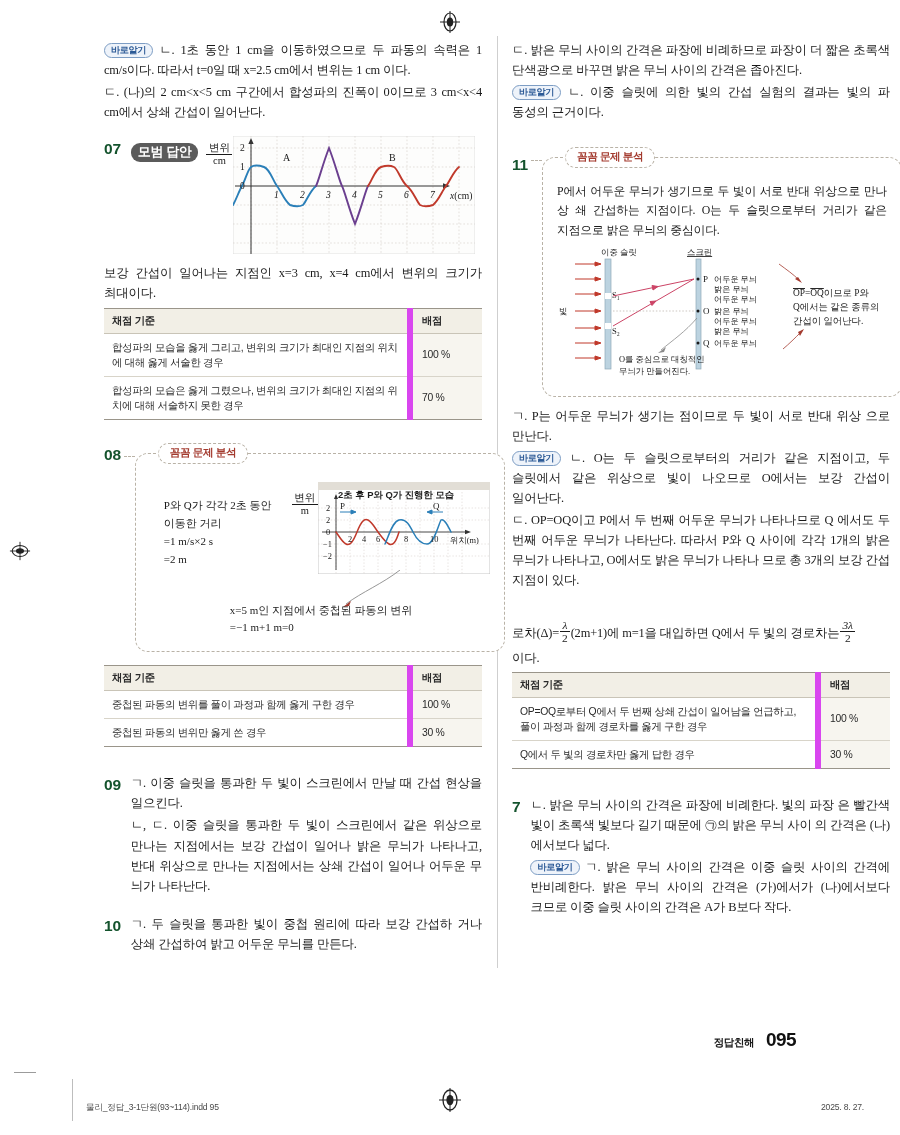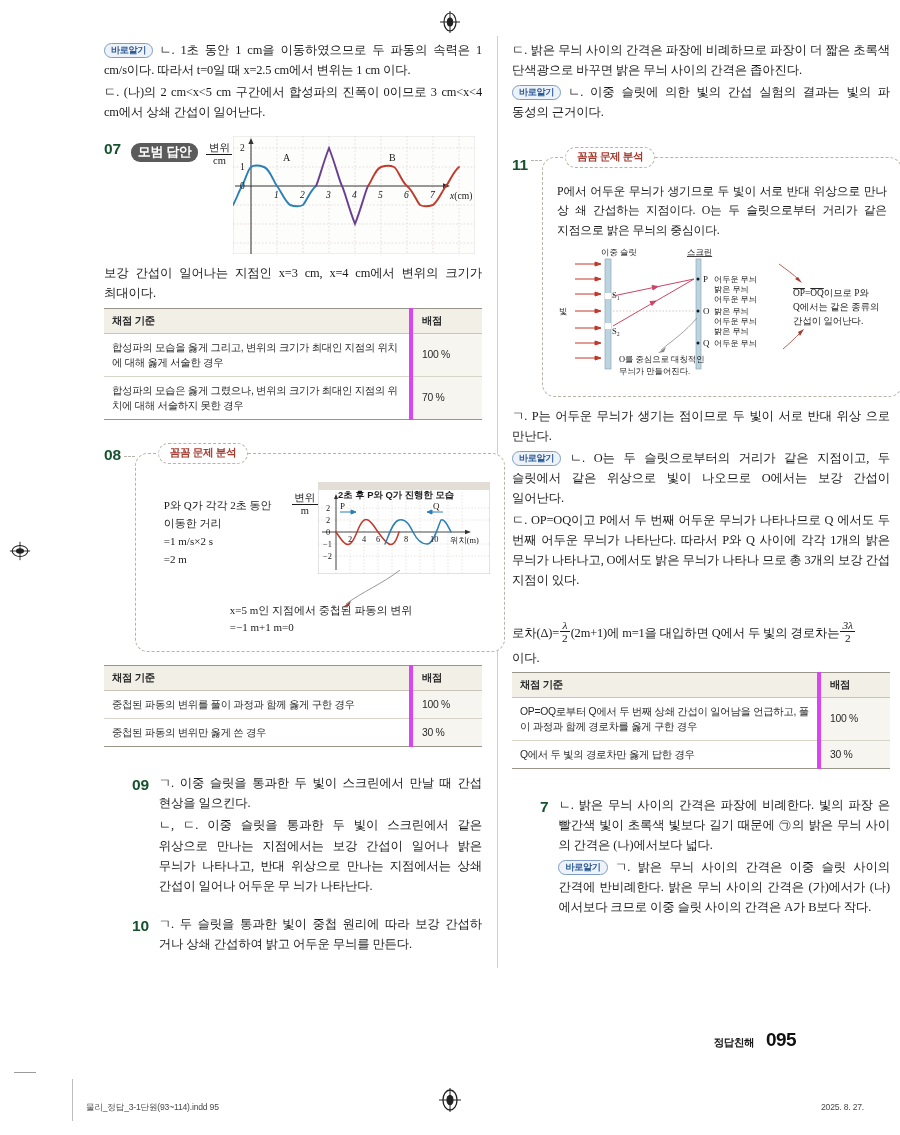--- a/index.html
+++ b/index.html
@@ -77,21 +77,21 @@
     white-space: nowrap;
   }
   .qnum {
     color: #14532d;
     font-family: "Liberation Sans", sans-serif;
     font-weight: bold;
     font-size: 15.5px;
     letter-spacing: -0.2px;
   }
   .qrow { display: flex; align-items: flex-start; }
-  .qrow .qnum { flex: 0 0 auto; margin-right: 10px; line-height: 1.5; margin-left: 28px; }
+  .qrow .qnum { flex: 0 0 auto; margin-right: 10px; line-height: 1.5; }
   .qrow .qbody { flex: 1 1 auto; }
 
   
   .it { font-style: italic; font-family: "Liberation Serif", serif; }
   .frac {
     display: inline-block;
     vertical-align: -0.48em;
     text-align: center;
     font-size: 0.92em;
     line-height: 1.12;
@@ -115,21 +115,21 @@
     font-weight: bold;
     padding: 5px 8px;
     border-top: 1.4px solid #9a958a;
     border-bottom: 1px solid #c9c4b7;
     color: #2a2a2a;
   }
   table.grade th.score, table.grade td.score {
     width: 52px;
     text-align: left;
     padding-left: 9px;
-    border-left: 4px solid #d946ef;
+    border-left: 6px solid #d946ef;
   }
   table.grade td {
     padding: 6px 8px;
     border-bottom: 1px solid #d8d4c9;
     line-height: 1.45;
     vertical-align: middle;
     color: #2a2a2a;
   }
   table.grade td.score { background: #f7f5ef; }
   table.grade tr:last-child td { border-bottom: 1.2px solid #9a958a; }

